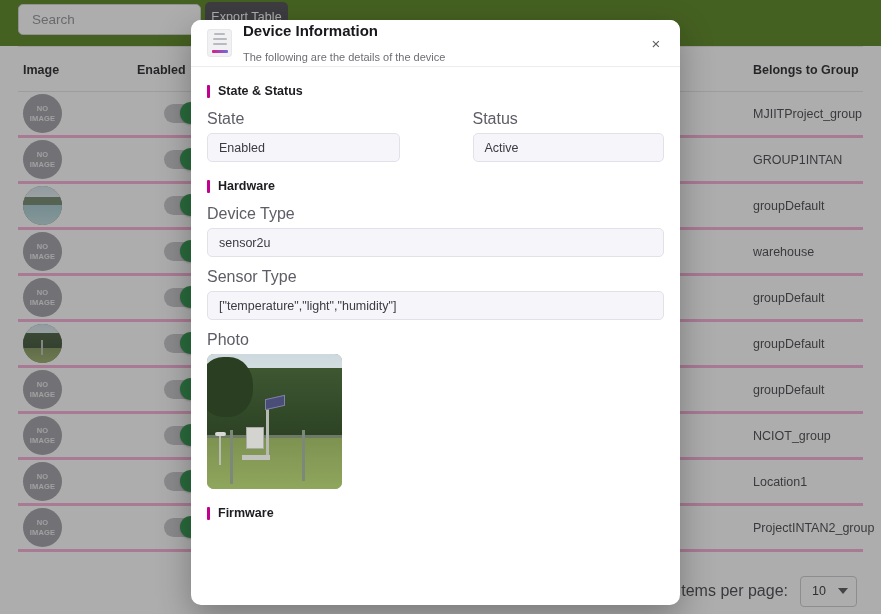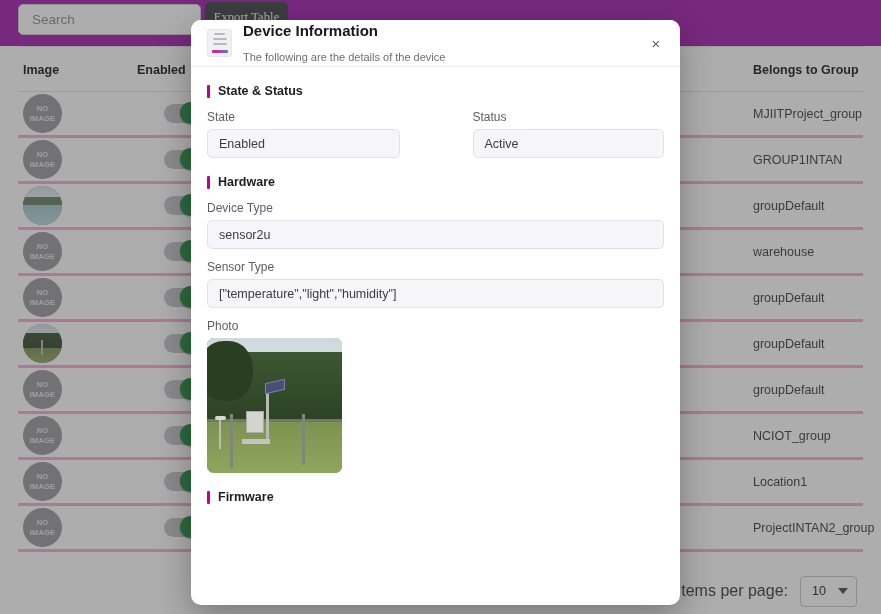--- a/index.html
+++ b/index.html
@@ -7,33 +7,32 @@
     width: 881px; height: 614px;
     overflow: hidden;
     font-family: "Liberation Sans", sans-serif;
     background: #ffffff;
   }
   .app { position: relative; width: 881px; height: 614px; background:#fff; }
 
   
   .page { position:absolute; inset:0; background:#fff; }
 
-  .toolbar { position:absolute; left:0; top:0; width:881px; height:46px; background:#a21caf; }
+  .toolbar { position:absolute; left:0; top:0; width:881px; height:46px; background:#4d7c0f; }
   .search-box{
     position:absolute; left:18px; top:4px; width:183px; height:31px;
     border:1px solid #cfcfd4; border-radius:5px; background:#fff;
     display:flex; align-items:center; padding-left:13px;
     font-size:13.5px; color:#8c8c93;
   }
   .export-btn{
     position:absolute; left:205px; top:2px; width:83px; height:30px;
     background:#3f3f46; border-radius:5px; color:#fff;
     font-size:12.5px; display:flex; align-items:center; justify-content:center;
     letter-spacing:.1px;
-    font-family:Liberation Serif, serif;
   }
 
   .table-head{
     position:absolute; left:18px; top:46px; width:845px; height:46px;
     border-top:1px solid #e3e3e6; border-bottom:1px solid #e3e3e6;
     background:#fff;
   }
   .th{ position:absolute; top:0; height:46px; display:flex; align-items:center;
        font-size:12.5px; font-weight:bold; color:#16161a; }
   .th-image{ left:5px; }
@@ -131,21 +130,21 @@
 
   .sec-title{
     display:flex; align-items:center; font-size:12.5px; font-weight:bold;
     color:#1d1d22; margin-top:17px; margin-bottom:12px;
   }
   .sec-title::before{
     content:""; display:inline-block; width:3px; height:13px;
     background:#c2008f; margin-right:8px; border-radius:1px;
   }
 
-  .field-label{ font-size:12px; color:#5d5d66; margin-bottom:5px; }
+  .field-label{ font-size:16px; color:#5d5d66; margin-bottom:5px; }
   .field-box{
     height:29px; border:1px solid #e1e1ea; border-radius:5px; background:#f6f5fa;
     display:flex; align-items:center; padding:0 11px;
     font-size:12.5px; color:#3b3b43;
   }
 
   .two-col{ display:flex; gap:0; }
   .two-col > div:first-child{ width:193px; margin-right:73px; }
   .two-col > div:last-child{ width:192px; }
 

